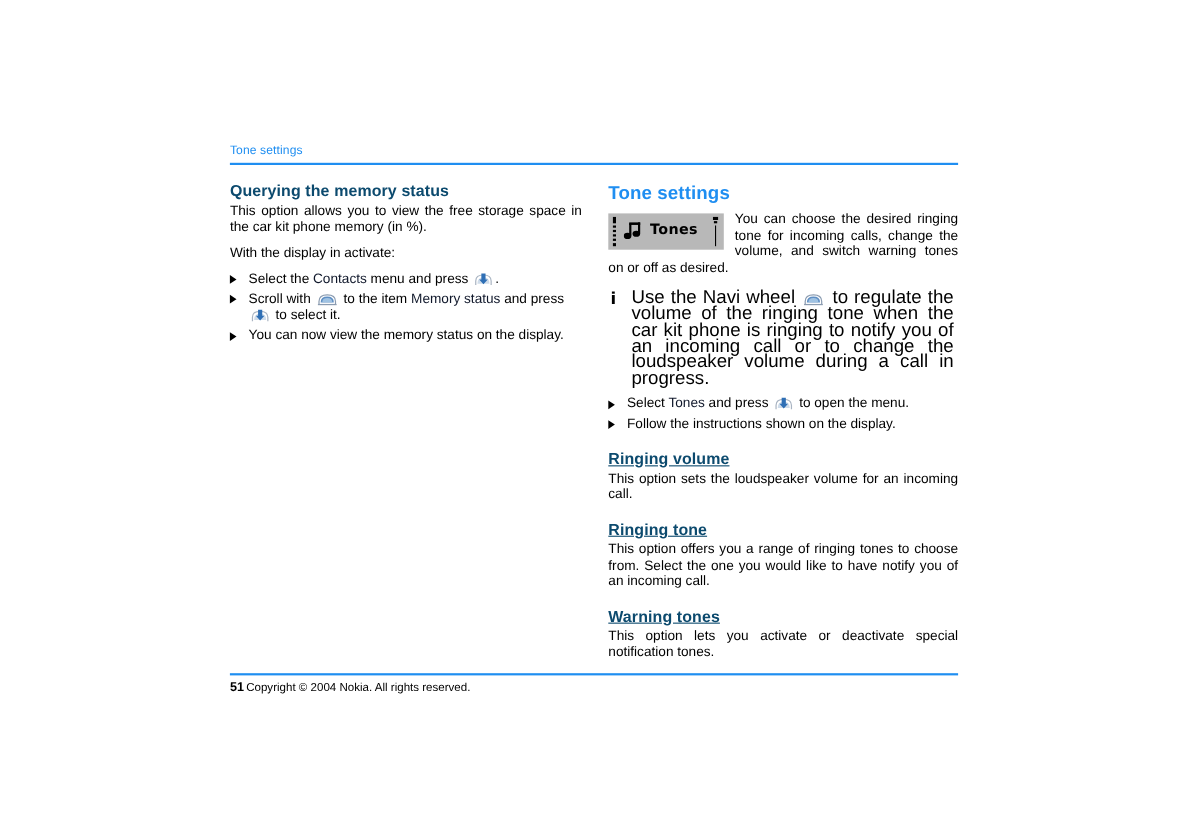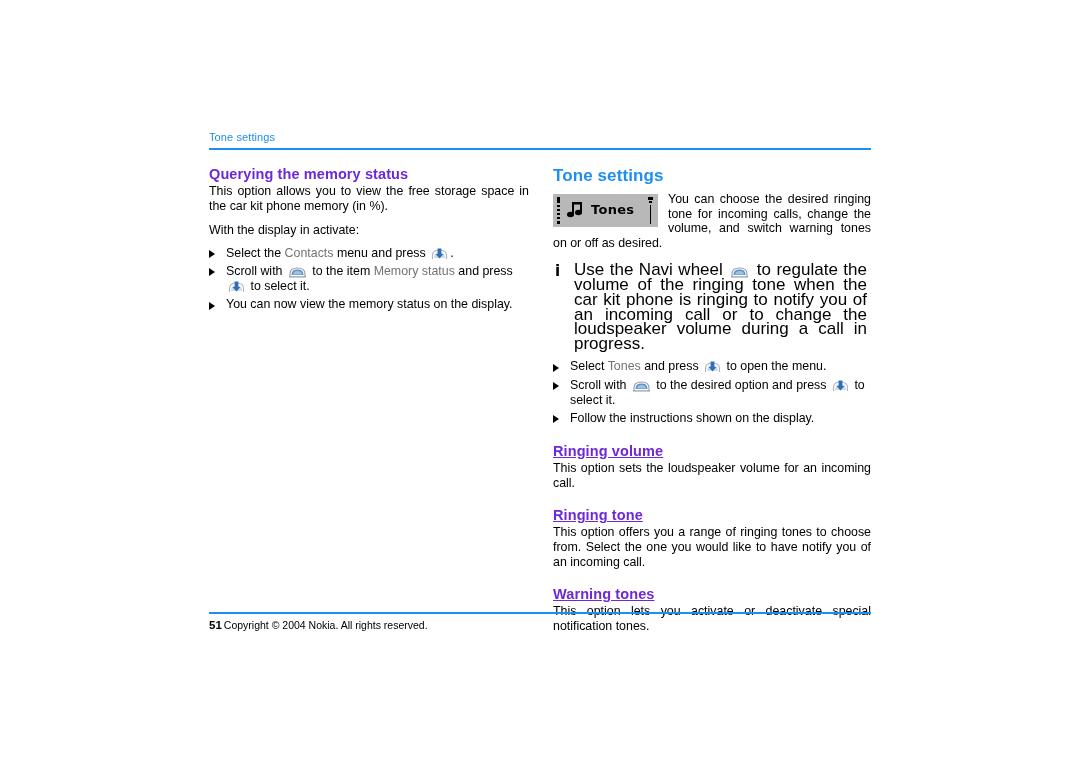--- a/index.html
+++ b/index.html
@@ -42,21 +42,21 @@
     gap: 24px;
     margin-top: 16px;
     align-items: flex-start;
   }
   .col-left  { width: 320px; flex: none; }
   .col-right { width: 318px; flex: none; }
 
   h2.sec {
     font-size: 14.5px;
     font-weight: bold;
-    color: #6d28d9;
+    color: #0c4a6e;
     margin: 0 0 2px 0;
     letter-spacing: 0.1px;
   }
   h1.sec-main {
     font-size: 17px;
     font-weight: bold;
     color: #1f8ef1;
     margin: 0 0 6px 0;
     letter-spacing: 0.1px;
   }
@@ -65,21 +65,21 @@
   p.body {
     font-size: 12.4px;
     line-height: 14.6px;
     margin: 0 0 0 0;
     text-align: justify;
     hyphens: none;
   }
   p.body.gap { margin-top: 10px; }
   p.body.left-plain { text-align: left; }
 
-  .link { color: #737373; }
+  .link { color: #0f172a; }
 
   
   ul.bullets {
     list-style: none;
     margin: 8px 0 0 0;
     padding: 0;
   }
   ul.bullets li {
     position: relative;
     padding-left: 17px;
@@ -285,33 +285,20 @@
         <li>
           <span class="tri"></span>
           <span class="rich">Select <span class="link">Tones</span> and press <span class="ico"><svg width="17" height="12" viewBox="0 0 17 12">
                   <path d="M1.5 11 L1.5 7.5 Q1.5 2 8.5 2 Q15.5 2 15.5 7.5 L15.5 11" fill="none" stroke="#a9b4c2" stroke-width="1.1"></path>
                   <path d="M3 10 Q3 4 8.5 4 Q14 4 14 10 Z" fill="#cfdcea"></path>
                   <path d="M6.6 0.6 H10.4 V6 H12.4 L8.5 10.4 L4.6 6 H6.6 Z" fill="#2f6fb5"></path>
                 </svg></span> to open the menu.</span>
         </li>
         <li>
           <span class="tri"></span>
-          <span class="rich">Scroll with <span class="ico"><svg width="19" height="11" viewBox="0 0 19 11">
-                  <path d="M2 10 L2 7 Q2 1 9.5 1 Q17 1 17 7 L17 10" fill="none" stroke="#8a9bb0" stroke-width="1.1"></path>
-                  <path d="M3.5 8 Q3.5 2.6 9.5 2.6 Q15.5 2.6 15.5 8 Z" fill="#5f8fc4"></path>
-                  <path d="M5 7.6 Q5 4 9.5 4 Q14 4 14 7.6 Z" fill="#9fc2e2"></path>
-                  <rect x="1" y="9.3" width="17" height="1.2" fill="#8a9bb0"></rect>
-                </svg></span> to the desired option and press <span class="ico"><svg width="17" height="12" viewBox="0 0 17 12">
-                  <path d="M1.5 11 L1.5 7.5 Q1.5 2 8.5 2 Q15.5 2 15.5 7.5 L15.5 11" fill="none" stroke="#a9b4c2" stroke-width="1.1"></path>
-                  <path d="M3 10 Q3 4 8.5 4 Q14 4 14 10 Z" fill="#cfdcea"></path>
-                  <path d="M6.6 0.6 H10.4 V6 H12.4 L8.5 10.4 L4.6 6 H6.6 Z" fill="#2f6fb5"></path>
-                </svg></span> to select it.</span>
-        </li>
-        <li>
-          <span class="tri"></span>
           <span class="rich">Follow the instructions shown on the display.</span>
         </li>
       </ul>
 
       <h2 class="sec spaced">Ringing volume</h2>
       <p class="body">This option sets the loudspeaker volume for an incoming call.</p>
 
       <h2 class="sec spaced">Ringing tone</h2>
       <p class="body">This option offers you a range of ringing tones to choose from. Select the one you would like to have notify you of an incoming call.</p>
 

